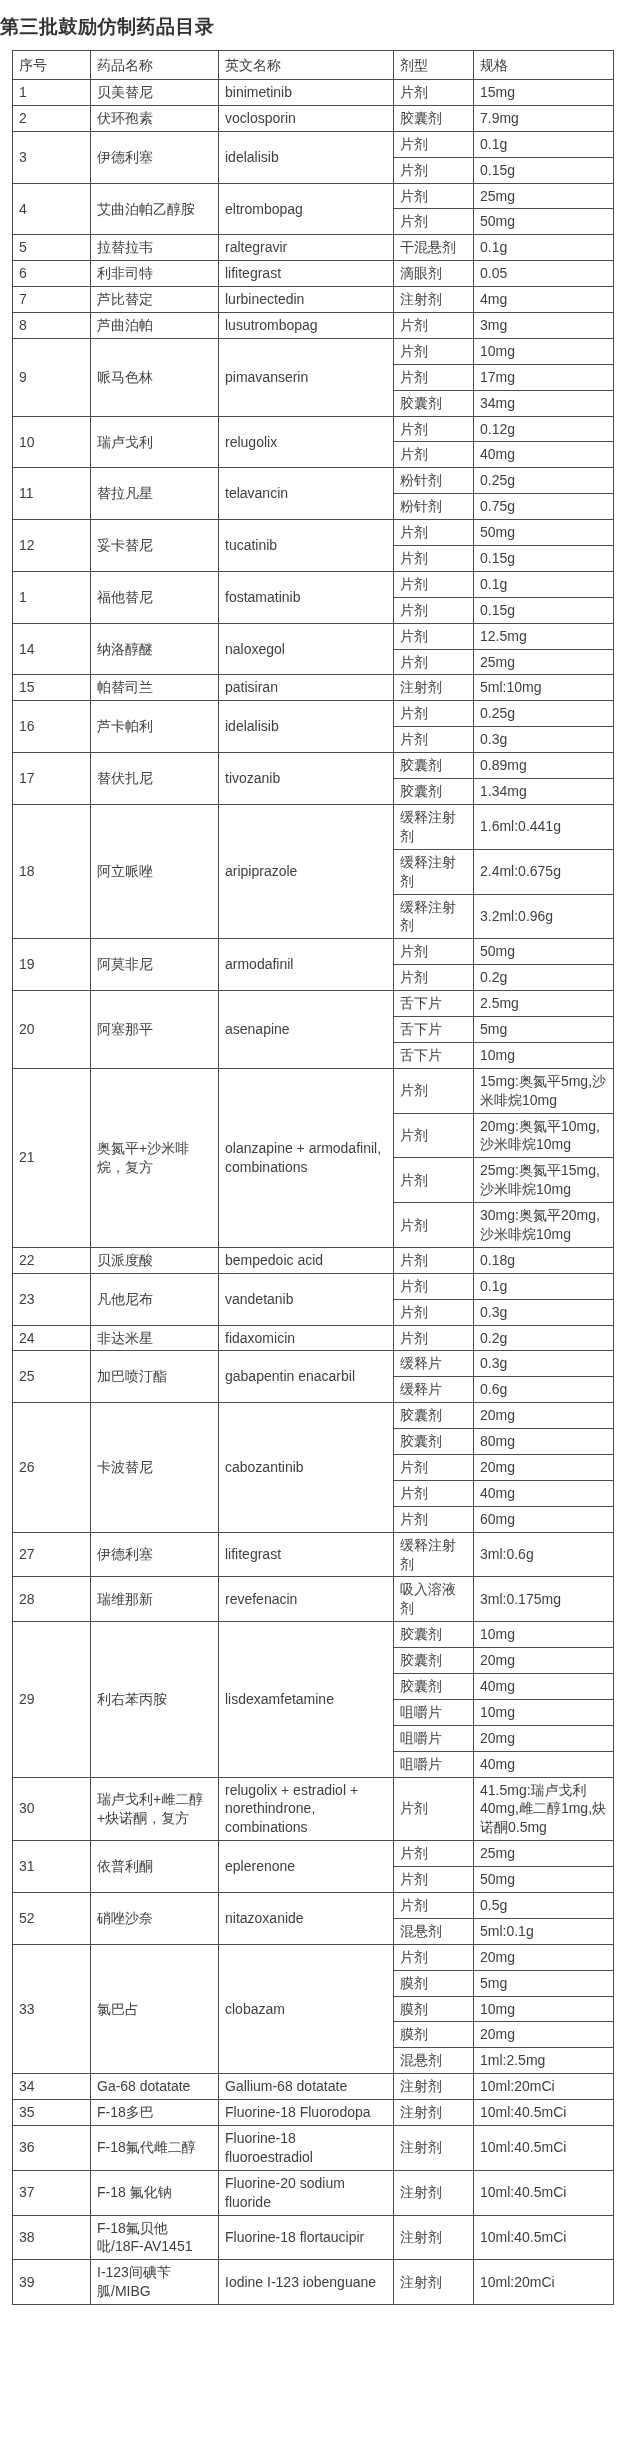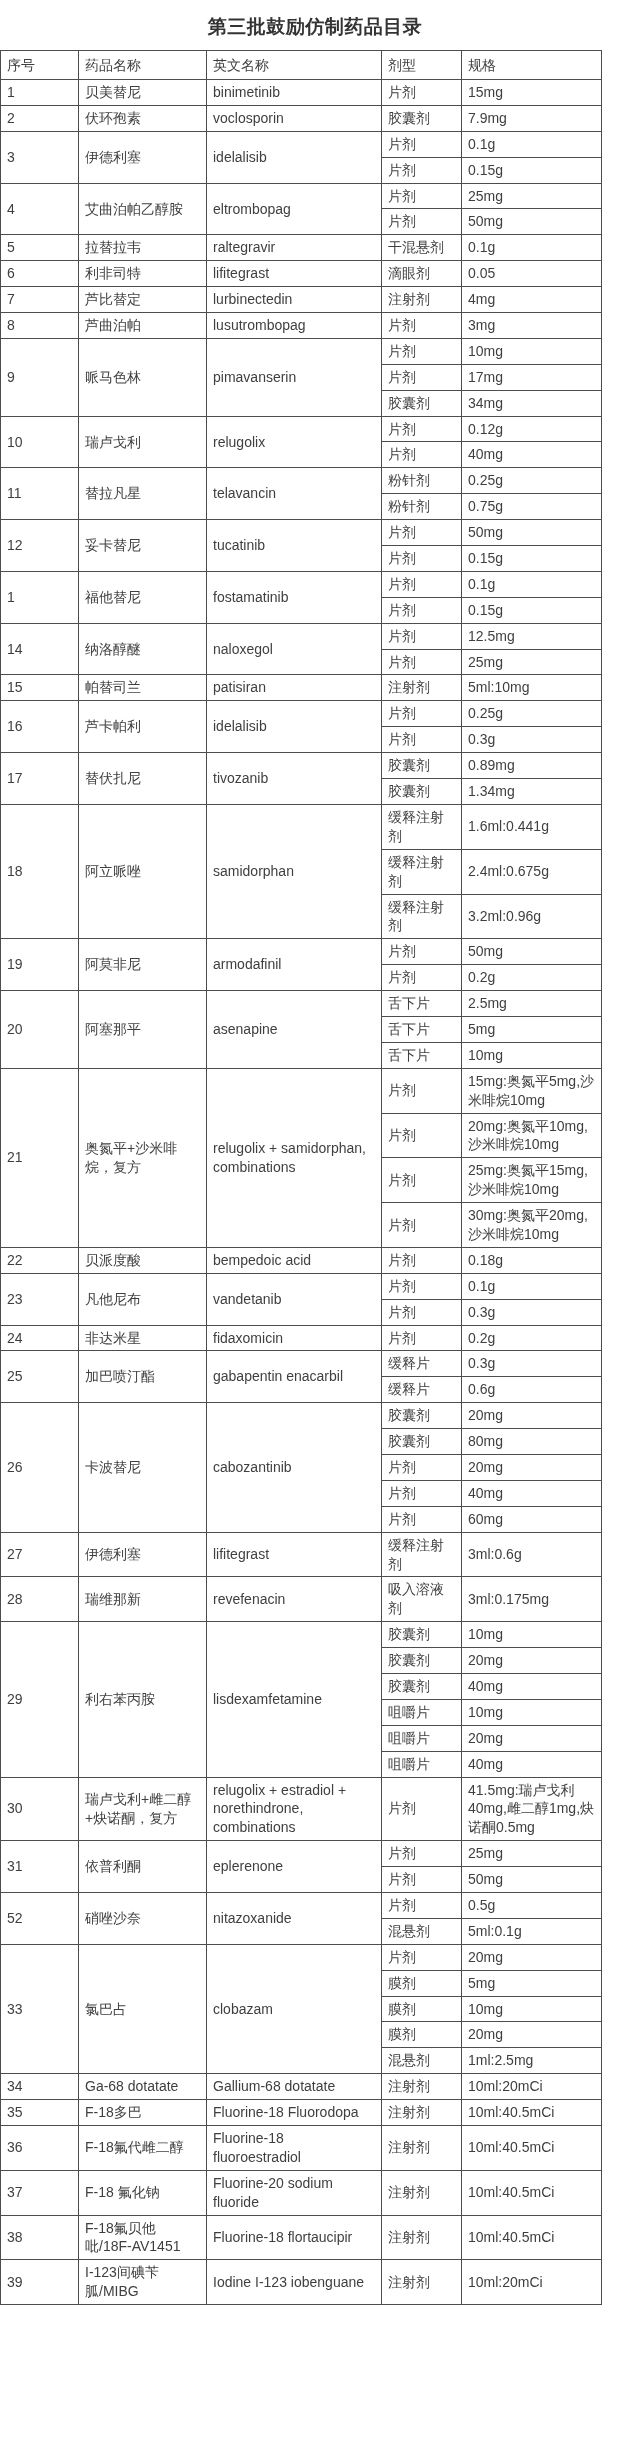--- a/index.html
+++ b/index.html
@@ -9,28 +9,29 @@
     width: 630px;
     font-family: "Liberation Sans", "DejaVu Sans", sans-serif;
   }
   .page {
     width: 630px;
     background: #ffffff;
   }
   .page-title {
     margin: 14px 0 10px 0;
     width: 100%;
-    text-align: center;
+    text-align: left;
     font-size: 19px;
     font-weight: bold;
     color: #333333;
     letter-spacing: 0.5px;
   }
   table.drug-table {
     border-collapse: collapse;
+    margin-left: 12px;
     table-layout: fixed;
     width: 601px;
   }
   table.drug-table col.c-no   { width: 78px; }
   table.drug-table col.c-name { width: 128px; }
   table.drug-table col.c-en   { width: 175px; }
   table.drug-table col.c-form { width: 80px; }
   table.drug-table col.c-spec { width: 140px; }
   table.drug-table th,
   table.drug-table td {
@@ -234,21 +235,21 @@
           <td>胶囊剂</td>
           <td>0.89mg</td>
         </tr>
         <tr>
           <td>胶囊剂</td>
           <td>1.34mg</td>
         </tr>
         <tr>
           <td rowspan="3">18</td>
           <td rowspan="3">阿立哌唑</td>
-          <td rowspan="3">samidorphan</td>
+          <td rowspan="3">aripiprazole</td>
           <td>缓释注射剂</td>
           <td>1.6ml:0.441g</td>
         </tr>
         <tr>
           <td>缓释注射剂</td>
           <td>2.4ml:0.675g</td>
         </tr>
         <tr>
           <td>缓释注射剂</td>
           <td>3.2ml:0.96g</td>
@@ -275,21 +276,21 @@
           <td>舌下片</td>
           <td>5mg</td>
         </tr>
         <tr>
           <td>舌下片</td>
           <td>10mg</td>
         </tr>
         <tr>
           <td rowspan="4">21</td>
           <td rowspan="4">奥氮平+沙米啡烷，复方</td>
-          <td rowspan="4">relugolix + samidorphan, combinations</td>
+          <td rowspan="4">olanzapine + armodafinil, combinations</td>
           <td>片剂</td>
           <td>15mg:奥氮平5mg,沙米啡烷10mg</td>
         </tr>
         <tr>
           <td>片剂</td>
           <td>20mg:奥氮平10mg,沙米啡烷10mg</td>
         </tr>
         <tr>
           <td>片剂</td>
           <td>25mg:奥氮平15mg,沙米啡烷10mg</td>

